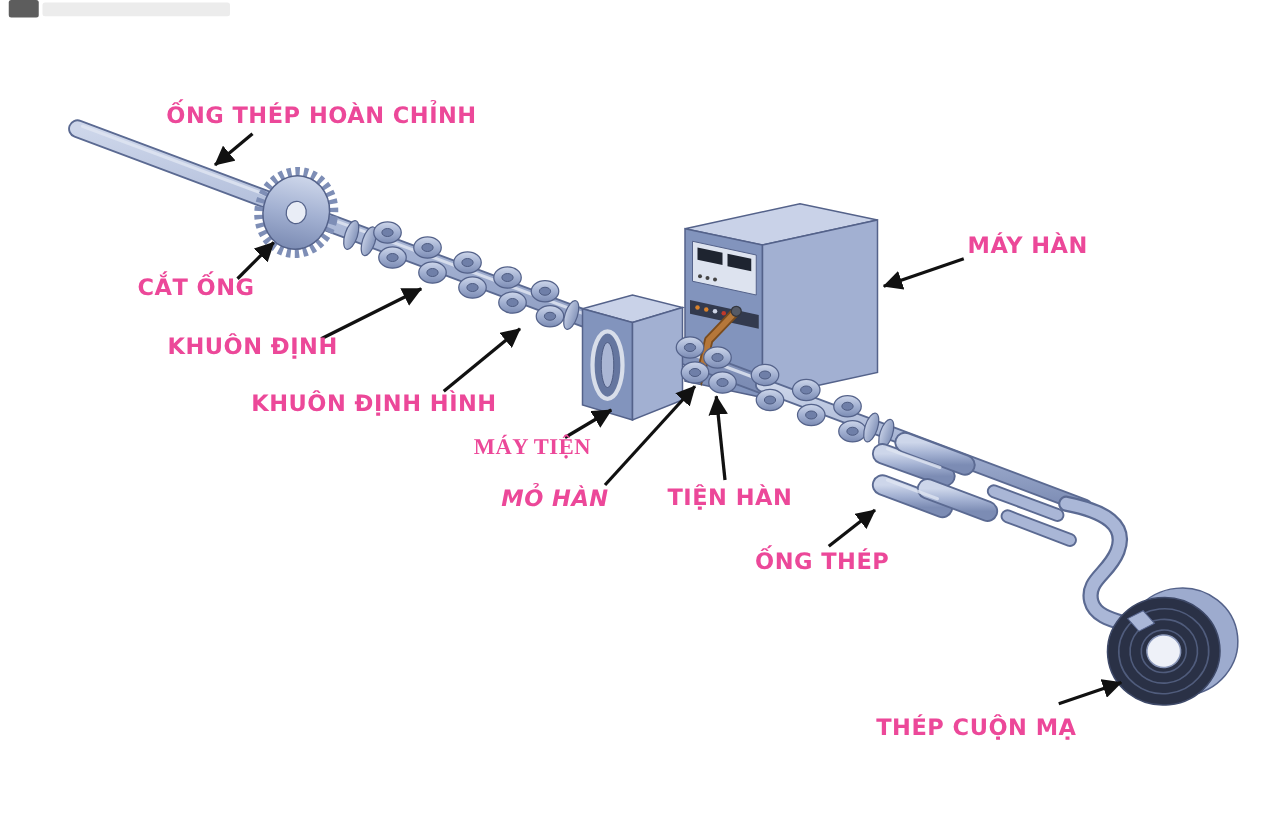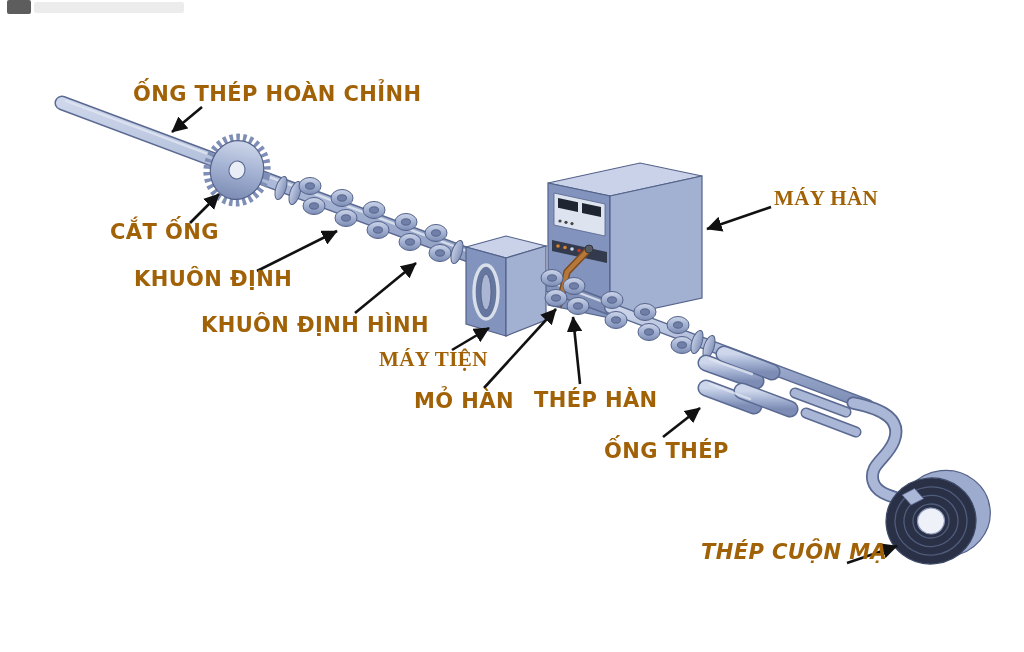--- a/index.html
+++ b/index.html
@@ -3,22 +3,22 @@
 <meta charset="utf-8">
 <style>
   html,body{margin:0;padding:0;background:#ffffff;}
   .stage{
     position:relative;width:1024px;height:652px;background:#ffffff;
     font-family:"DejaVu Sans","Liberation Sans",sans-serif;
     overflow:hidden;user-select:none;
   }
   .art{position:absolute;left:0;top:0;}
   .label{
-    position:absolute;font-weight:bold;font-size:21px;letter-spacing:.4px;
-    color:#a16207;white-space:nowrap;
+    position:absolute;font-weight:bold;font-size:18px;letter-spacing:.4px;
+    color:#ec4899;white-space:nowrap;
   }
   .arrow-line{stroke:#111111;stroke-width:2.6;fill:none;}
   .wm-bar{position:absolute;left:34px;top:2px;width:150px;height:11px;background:#ececec;border-radius:2px;}
   .wm-box{position:absolute;left:7px;top:0px;width:24px;height:14px;background:#4b4b4b;border-radius:2px;opacity:.9;}
 </style>
 </head>
 <body>
 
 <div class="stage">
 
@@ -176,19 +176,19 @@
         <line x1="847" y1="563" x2="897" y2="546" class="arrow-line" marker-end="url(#arrowhead)"></line>
       </g>
   </svg>
 
   <div id="label-layer">
       <div class="label" style="left: 133px; top: 82px;">ỐNG THÉP HOÀN CHỈNH</div>
       <div class="label" style="left: 110px; top: 220px; text-align: center;">CẮT ỐNG</div>
       <div class="label" style="left: 134px; top: 267px;">KHUÔN ĐỊNH</div>
       <div class="label" style="left: 201px; top: 313px;">KHUÔN ĐỊNH HÌNH</div>
       <div class="label" style="left: 379px; top: 347px; font-family: Liberation Serif, serif;">MÁY TIỆN</div>
-      <div class="label" style="left: 414px; top: 389px;">MỎ HÀN</div>
-      <div class="label" style="left: 534px; top: 388px;">THÉP HÀN</div>
-      <div class="label" style="left: 774px; top: 186px; font-family: Liberation Serif, serif;">MÁY HÀN</div>
+      <div class="label" style="left: 401px; top: 389px; font-style: italic;">MỎ HÀN</div>
+      <div class="label" style="left: 534px; top: 388px;">TIỆN HÀN</div>
+      <div class="label" style="left: 774px; top: 186px;">MÁY HÀN</div>
       <div class="label" style="left: 604px; top: 439px;">ỐNG THÉP</div>
-      <div class="label" style="left: 701px; top: 540px; font-style: italic;">THÉP CUỘN MẠ</div>
+      <div class="label" style="left: 701px; top: 572px;">THÉP CUỘN MẠ</div>
     </div>
 </div>
 
 </body></html>

